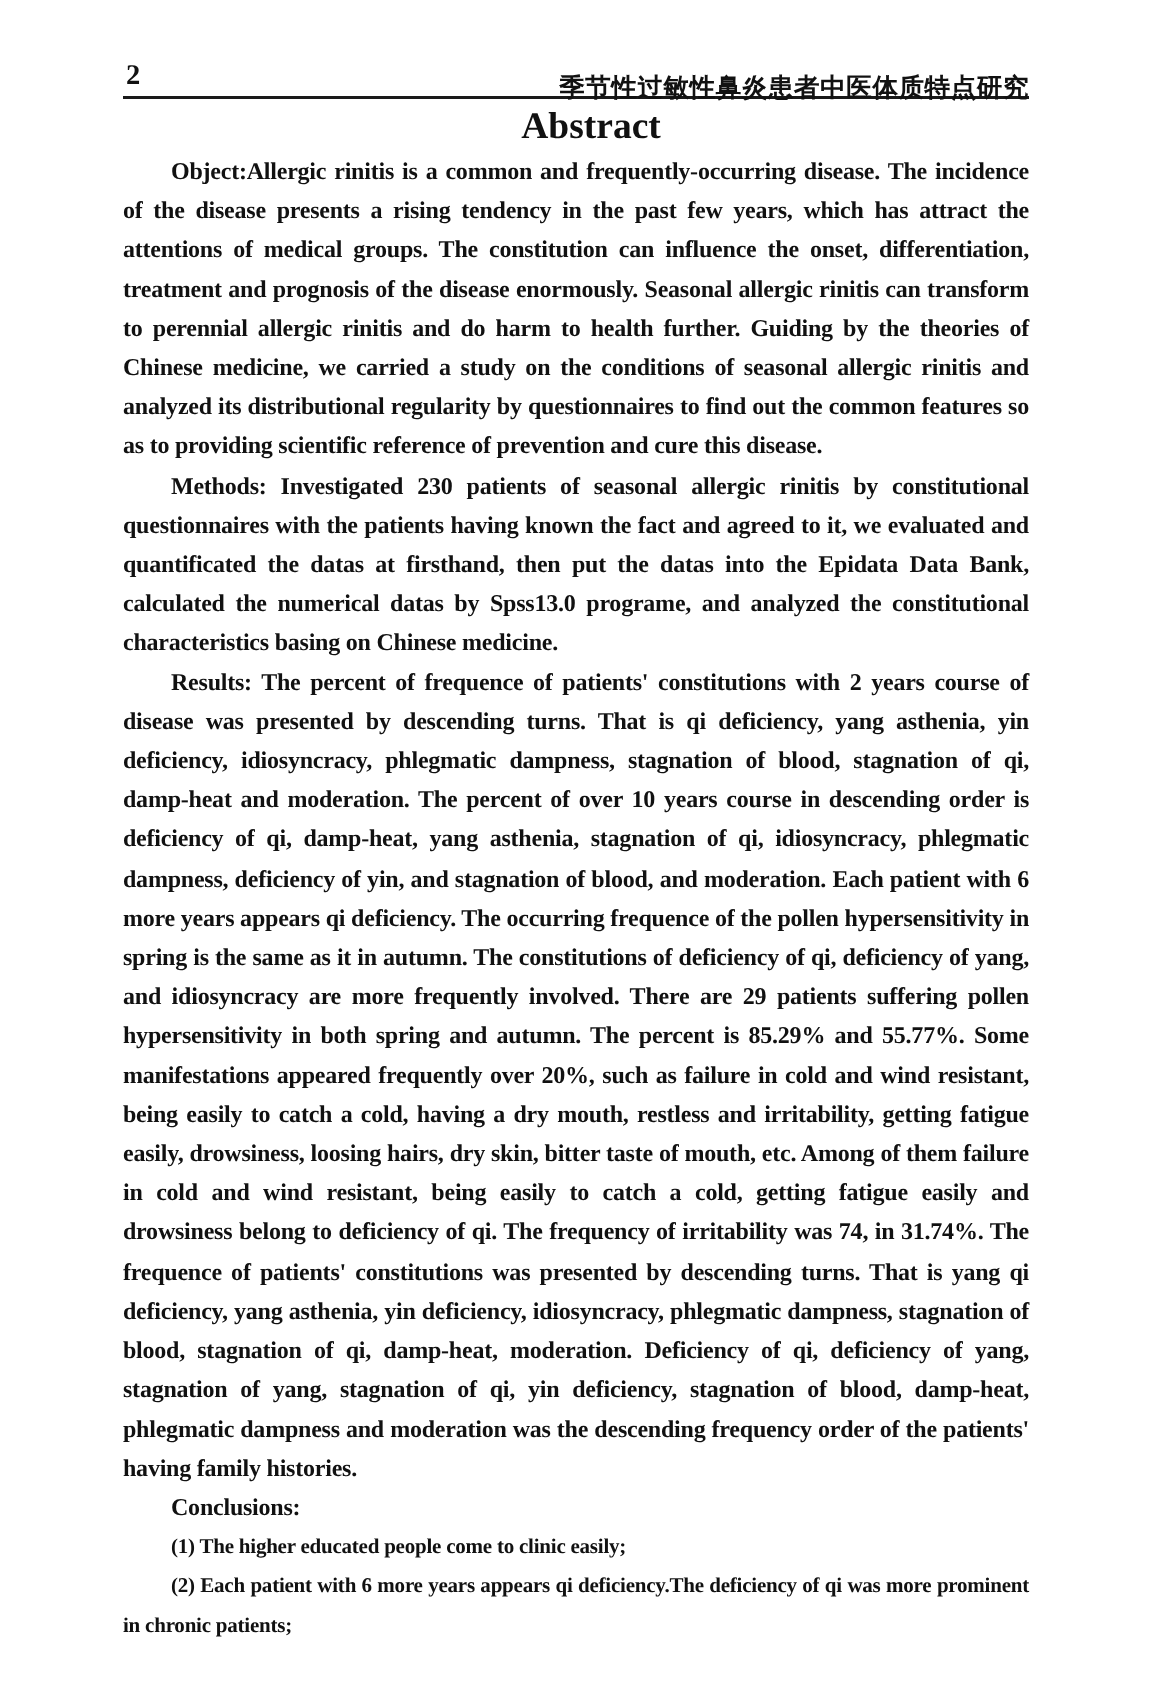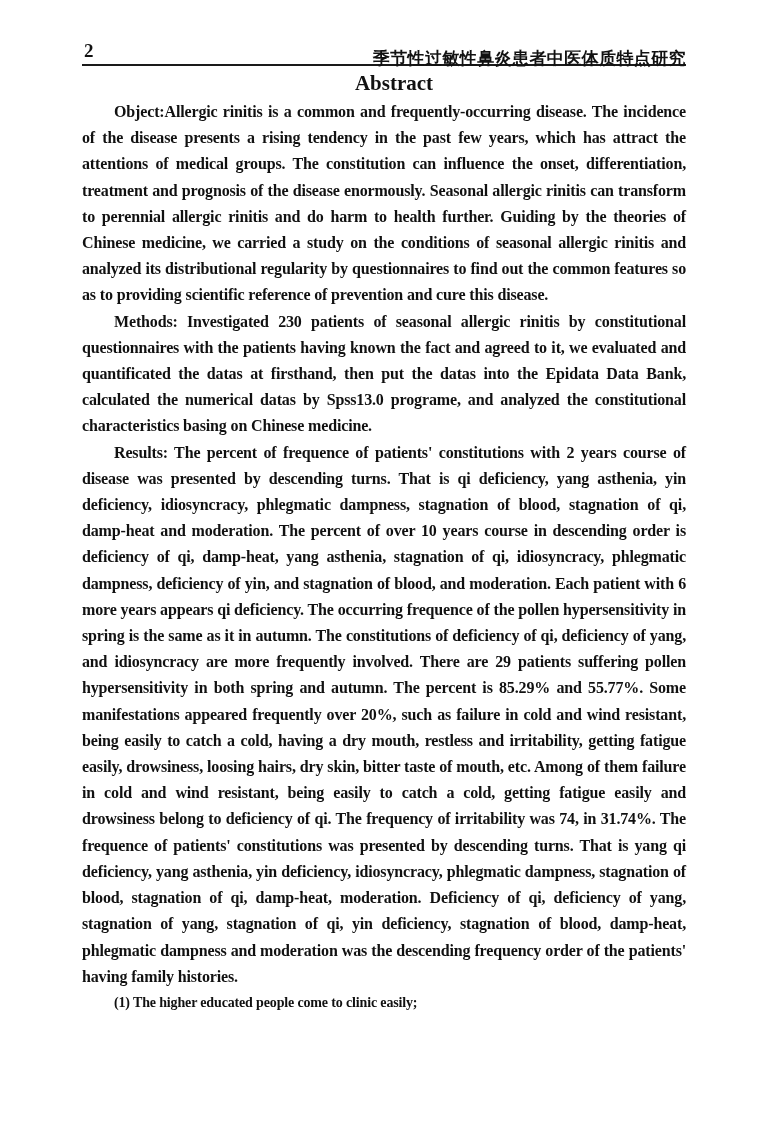--- a/index.html
+++ b/index.html
@@ -38,21 +38,21 @@
     position: absolute;
     right: 0px;
     top: 5px;
     font-size: 17px;
     font-weight: bold;
     letter-spacing: 0.4px;
     font-family: "DejaVu Sans", sans-serif;
   }
   .abstract-title {
     text-align: center;
-    font-size: 21px;
+    font-size: 25px;
     font-weight: bold;
     margin-top: 5px;
     margin-bottom: 3px;
     padding-left: 20px;
     font-family: Liberation Serif, serif;
   }
   .para {
     font-size: 16px;
     line-height: 26.2px;
     text-align: justify;
@@ -84,15 +84,17 @@
   </div>
 
   <div class="abstract-title">Abstract</div>
 
   <p class="para"><span class="label">Object:</span><span>Allergic rinitis is a common and frequently-occurring disease. The incidence of the disease presents a rising tendency in the past few years, which has attract the attentions of medical groups. The constitution can influence the onset, differentiation, treatment and prognosis of the disease enormously. Seasonal allergic rinitis can transform to perennial allergic rinitis and do harm to health further. Guiding by the theories of Chinese medicine, we carried a study on the conditions of seasonal allergic rinitis and analyzed its distributional regularity by questionnaires to find out the common features so as to providing scientific reference of prevention and cure this disease.</span></p>
 
   <p class="para"><span class="label">Methods:</span><span> Investigated 230 patients of seasonal allergic rinitis by constitutional questionnaires with the patients having known the fact and agreed to it, we evaluated and quantificated the datas at firsthand, then put the datas into the Epidata Data Bank, calculated the numerical datas by Spss13.0 programe, and analyzed the constitutional characteristics basing on Chinese medicine.</span></p>
 
   <p class="para"><span class="label">Results:</span><span> The percent of frequence of patients' constitutions with 2 years course of disease was presented by descending turns. That is qi deficiency, yang asthenia, yin deficiency, idiosyncracy, phlegmatic dampness, stagnation of blood, stagnation of qi, damp-heat and moderation. The percent of over 10 years course in descending order is deficiency of qi, damp-heat, yang asthenia, stagnation of qi, idiosyncracy, phlegmatic dampness, deficiency of yin, and stagnation of blood, and moderation. Each patient with 6 more years appears qi deficiency. The occurring frequence of the pollen hypersensitivity in spring is the same as it in autumn. The constitutions of deficiency of qi, deficiency of yang, and idiosyncracy are more frequently involved. There are 29 patients suffering pollen hypersensitivity in both spring  and autumn. The percent is 85.29% and 55.77%. Some manifestations appeared frequently over 20%, such as failure in cold and wind resistant, being easily to catch a cold, having a dry mouth, restless and irritability, getting fatigue easily, drowsiness, loosing hairs, dry skin, bitter taste of mouth, etc. Among of them failure in cold and wind resistant, being easily to catch a cold, getting fatigue easily and drowsiness belong to deficiency of qi. The frequency of irritability was 74, in 31.74%. The  frequence of patients' constitutions was presented by descending turns. That is yang qi deficiency, yang asthenia, yin deficiency, idiosyncracy, phlegmatic dampness, stagnation of blood, stagnation of qi, damp-heat, moderation. Deficiency of qi, deficiency of yang, stagnation of yang, stagnation of qi, yin deficiency, stagnation of blood, damp-heat, phlegmatic dampness and moderation was the descending frequency order of the patients' having family histories.</span></p>
 
+  <p class="para"><span class="label">Conclusions:</span></p>
 
   <p class="concl-item">(1) The higher educated people come to clinic easily;</p>
+  <p class="concl-item">(2) Each patient with 6 more years appears qi deficiency.The deficiency of qi was more prominent in chronic patients;</p>
 </div>
 
 </body></html>

